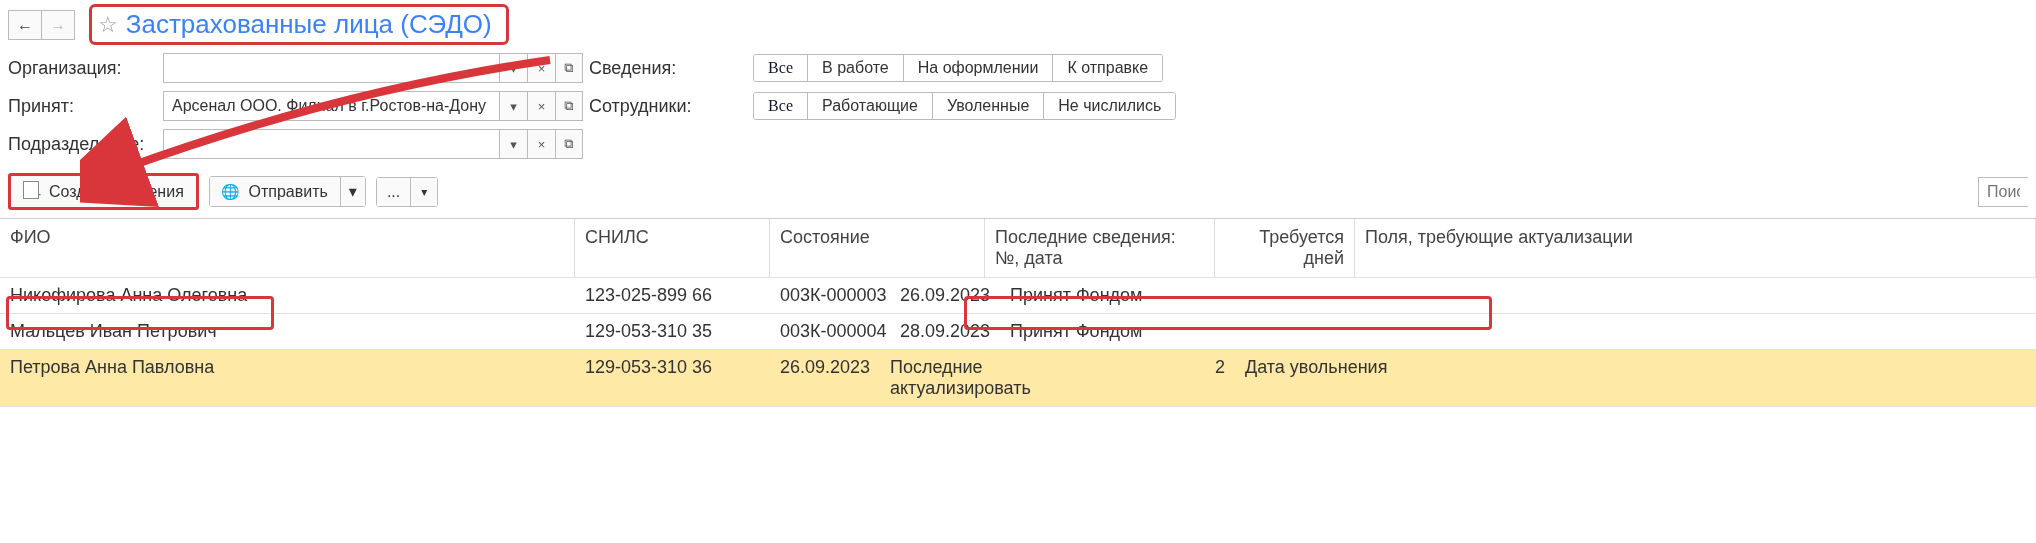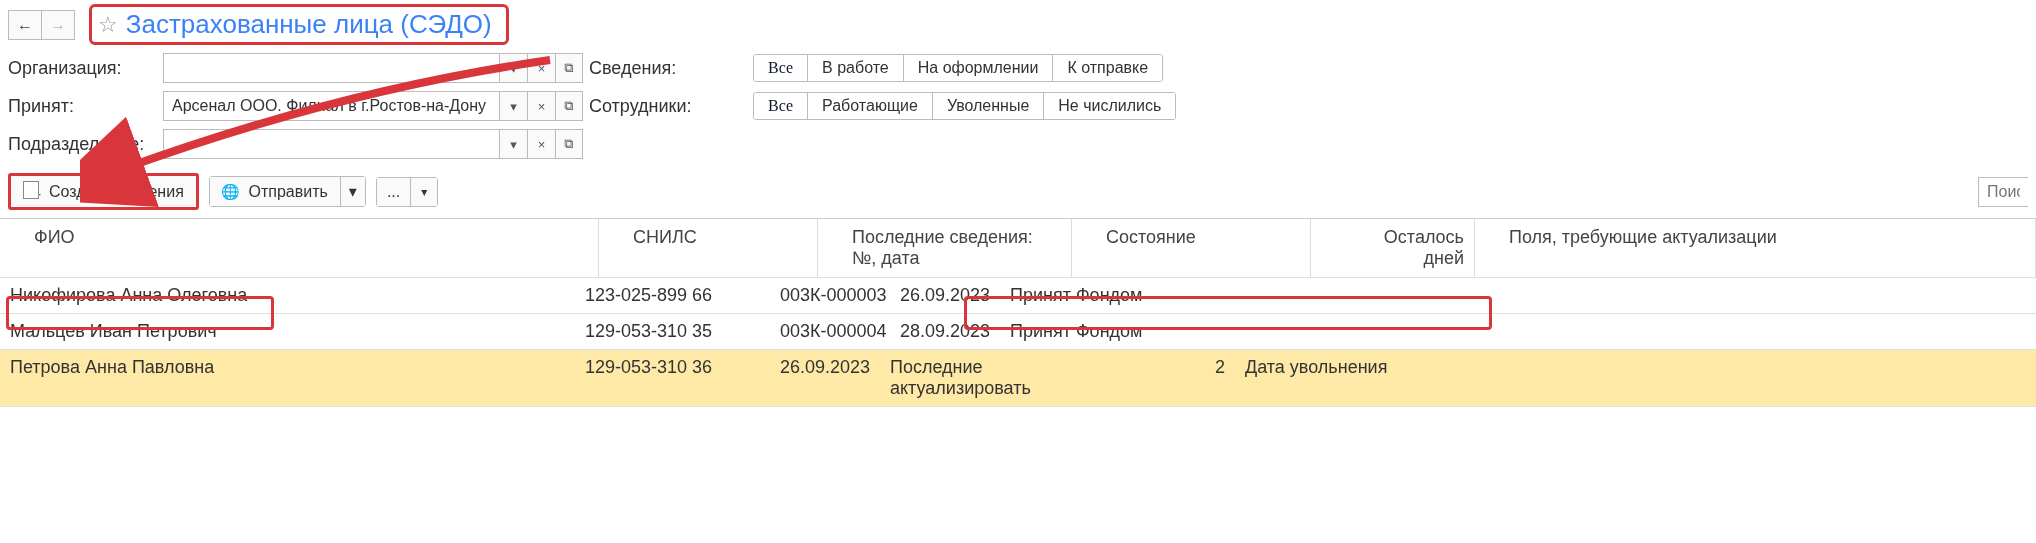--- a/index.html
+++ b/index.html
@@ -164,21 +164,21 @@
   
   .table {
     border-top: 1px solid #ccc;
   }
   .thead, .trow {
     display: flex;
     align-items: stretch;
     border-bottom: 1px solid #e0e0e0;
   }
   .thead { background: #fff; font-weight: 400; color: #444; }
-  .thead .cell { border-right: 1px solid #ddd; padding: 8px 10px; margin-left: 24px; }
+  .thead .cell { border-right: 1px solid #ddd; padding: 8px 10px; }
   .trow .cell { padding: 7px 10px; }
   .cell.fio { width: 575px; }
   .cell.snils { width: 195px; }
   .cell.lnum { width: 120px; }
   .cell.ldate { width: 110px; }
   .cell.state { width: 215px; }
   .cell.days { width: 140px; text-align: right; }
   .cell.fields { flex: 1; }
 
   .thead .cell.last-group { width: 230px; }
@@ -296,23 +296,23 @@
       <polygon points="0 0, 14 6, 0 12" fill="#d8363a"></polygon>
     </marker>
   </defs>
   <path d="M 470 30 Q 260 60 40 140" stroke="#d8363a" stroke-width="8" fill="none" marker-end="url(#arrowhead)"></path>
 </svg>
 
 <div class="table">
   <div class="thead">
     <div class="cell fio">ФИО</div>
     <div class="cell snils">СНИЛС</div>
+    <div class="cell state">Состояние</div>
     <div class="cell last-group">Последние сведения: №, дата</div>
-    <div class="cell state">Состояние</div>
-    <div class="cell days">Осталось дней</div>
+    <div class="cell days">Требуется дней</div>
     <div class="cell fields">Поля, требующие актуализации</div>
   </div>
   <div id="tbody">
       <div class="trow">
         <div class="cell fio">Никофирова Анна Олеговна</div>
         <div class="cell snils">123-025-899 66</div>
         <div class="cell lnum">003К-000003</div>
         <div class="cell ldate">26.09.2023</div>
         <div class="cell state">Принят Фондом</div>
         <div class="cell days"></div>

